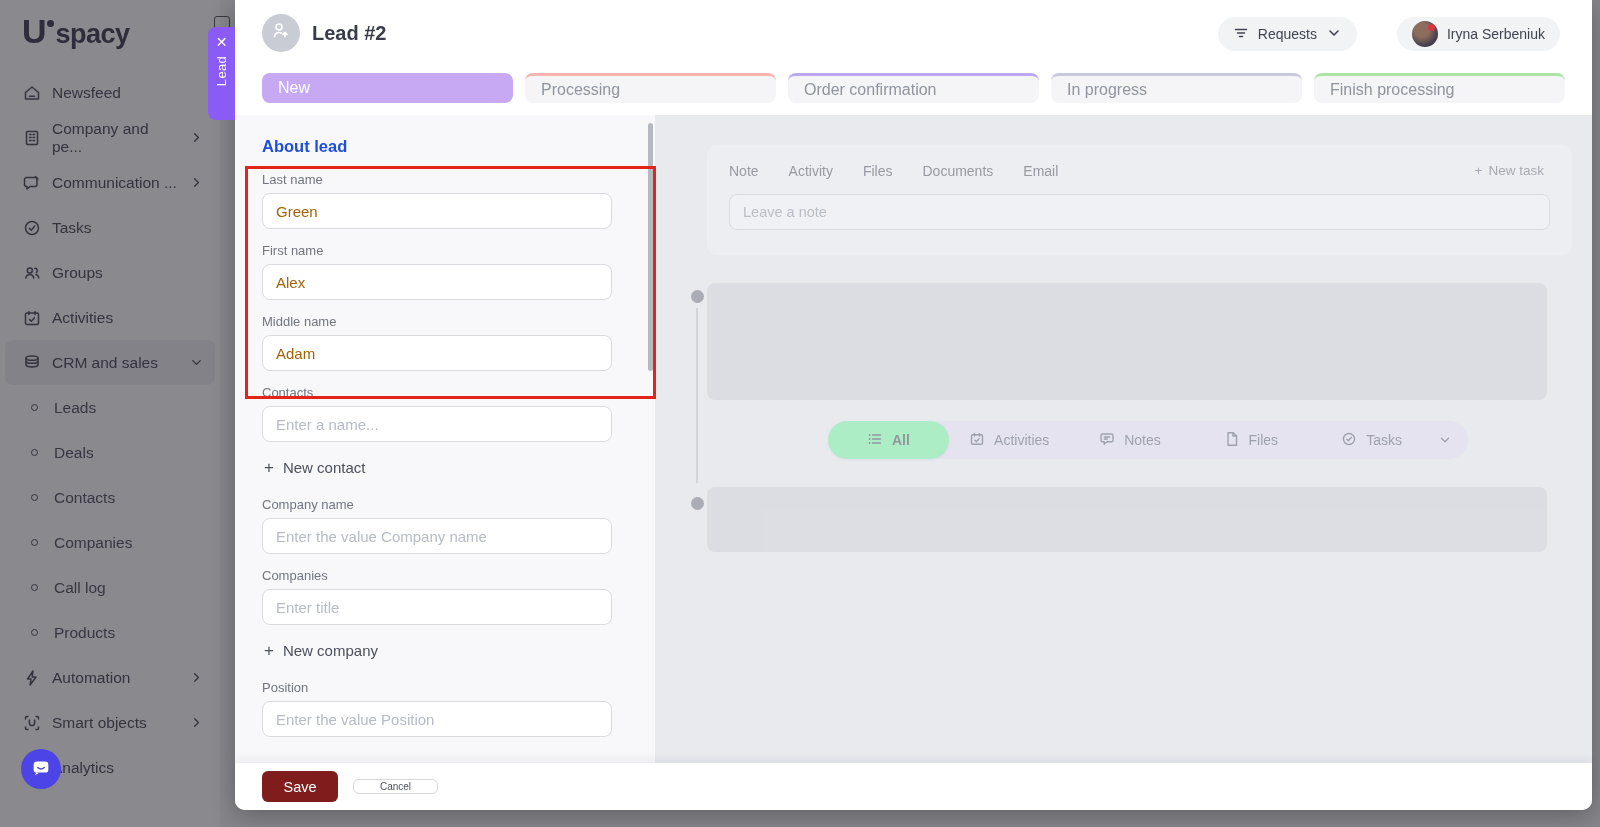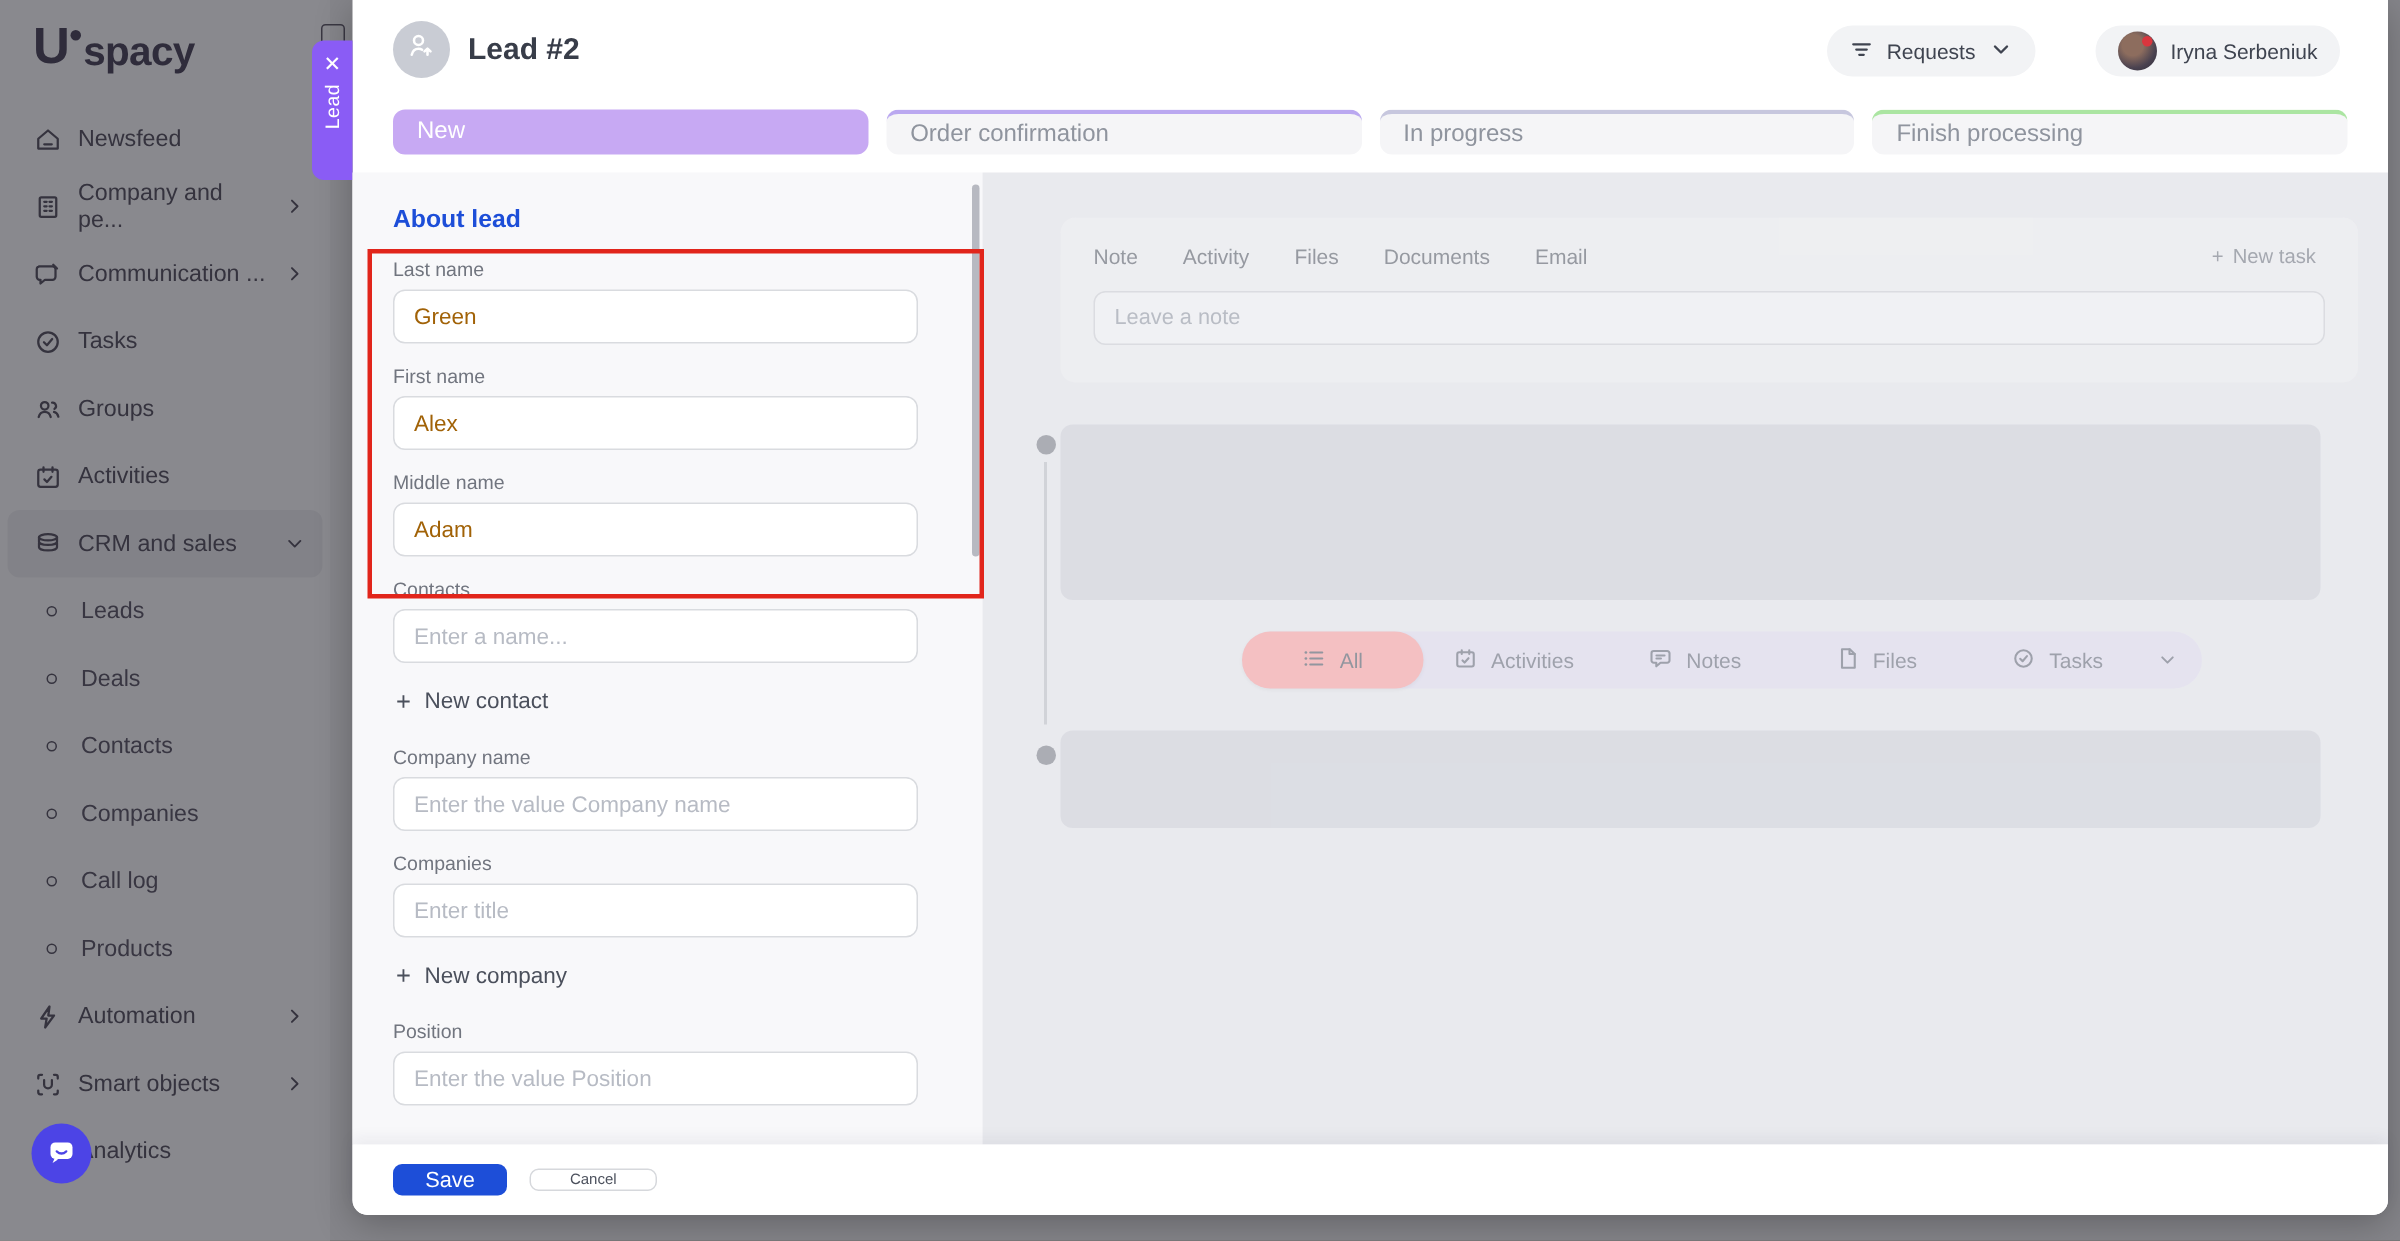--- a/index.html
+++ b/index.html
@@ -93,28 +93,28 @@
   .tl-dot.d1{top:175px;}
   .tl-dot.d2{top:382px;}
   .tl-line{position:absolute;left:41px;top:193px;width:2px;height:175px;background:#c2c4cb;}
   .skel{position:absolute;left:52px;right:45px;background:#d4d5dd;border-radius:8px;}
   .skel.b1{top:168px;height:117px;}
   .skel.b2{top:372px;height:65px;}
   .filterbar{position:absolute;left:173px;top:306px;width:640px;height:38px;background:#e3dff1;border-radius:19px;
         display:flex;align-items:center;padding:0 10px 0 0;box-sizing:border-box;}
   .fitem{flex:1;display:flex;align-items:center;justify-content:center;gap:9px;font-size:14px;color:#6d7280;height:38px;cursor:pointer;}
   .fitem svg{width:16px;height:16px;}
-  .fitem.active{background:#fca5a5;border-radius:19px;box-shadow:0 1px 3px rgba(0,0,0,.08);color:#5a5f6b;}
+  .fitem.active{background:#86efac;border-radius:19px;box-shadow:0 1px 3px rgba(0,0,0,.08);color:#5a5f6b;font-weight:bold;}
   .f-chev{flex:0 0 26px;display:flex;justify-content:center;color:#6d7280;cursor:pointer;}
   .f-chev svg{width:14px;height:14px;}
 
   
   .m-footer{position:absolute;left:0;right:0;bottom:0;height:47px;background:#fff;border-radius:0 0 10px 10px;
         display:flex;align-items:center;gap:15px;padding-left:27px;box-shadow:0 -4px 10px rgba(40,40,60,.06);}
-  .save-btn{min-width:76px;height:21px;background:#1d4ed8;color:#fff;border:none;border-radius:6px;
+  .save-btn{min-width:76px;height:31px;background:#7f1d1d;color:#fff;border:none;border-radius:6px;
         font-size:14.5px;cursor:pointer;font-family:"Liberation Sans",sans-serif;}
   .cancel-btn{min-width:85px;height:15px;background:#fff;color:#4c515d;border:1px solid #d6d8dc;border-radius:6px;
         font-size:10px;cursor:pointer;font-family:"Liberation Sans",sans-serif;}
 </style>
 </head>
 <body>
 
 <div class="stage">
 
   <aside class="sidebar">
@@ -309,20 +309,23 @@
           <span class="u-avatar"></span>
           <span>Iryna Serbeniuk</span>
         </button>
       </div>
     </header>
 
     <div class="stages">
       <div class="stage-pill active">
           <span>New</span>
         </div>
+      <div class="stage-pill acc-processing">
+          <span>Processing</span>
+        </div>
       <div class="stage-pill acc-order">
           <span>Order confirmation</span>
         </div>
       <div class="stage-pill acc-progress">
           <span>In progress</span>
         </div>
       <div class="stage-pill acc-finish">
           <span>Finish processing</span>
         </div>
     </div>

